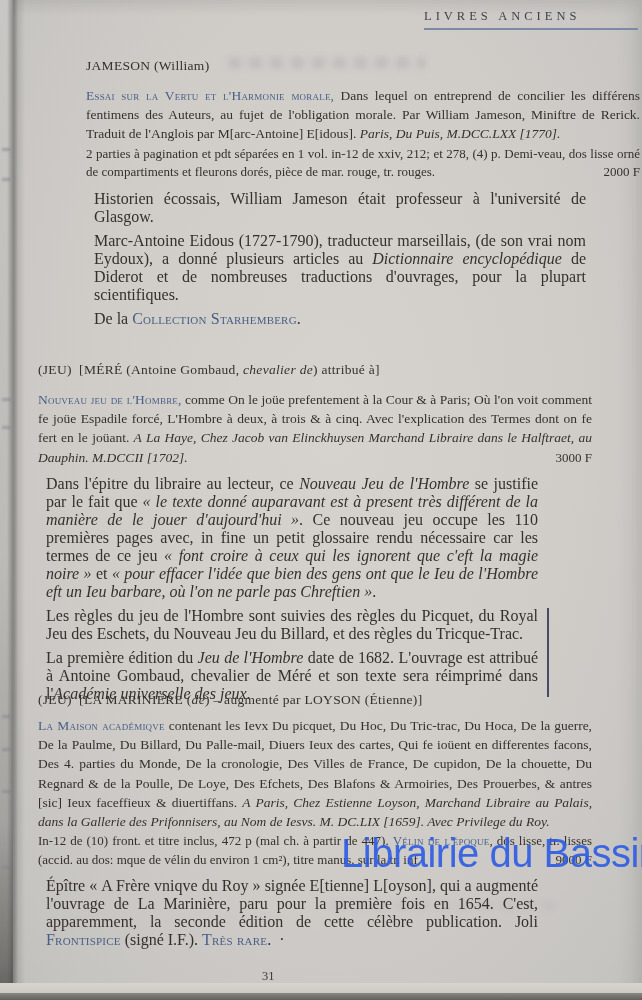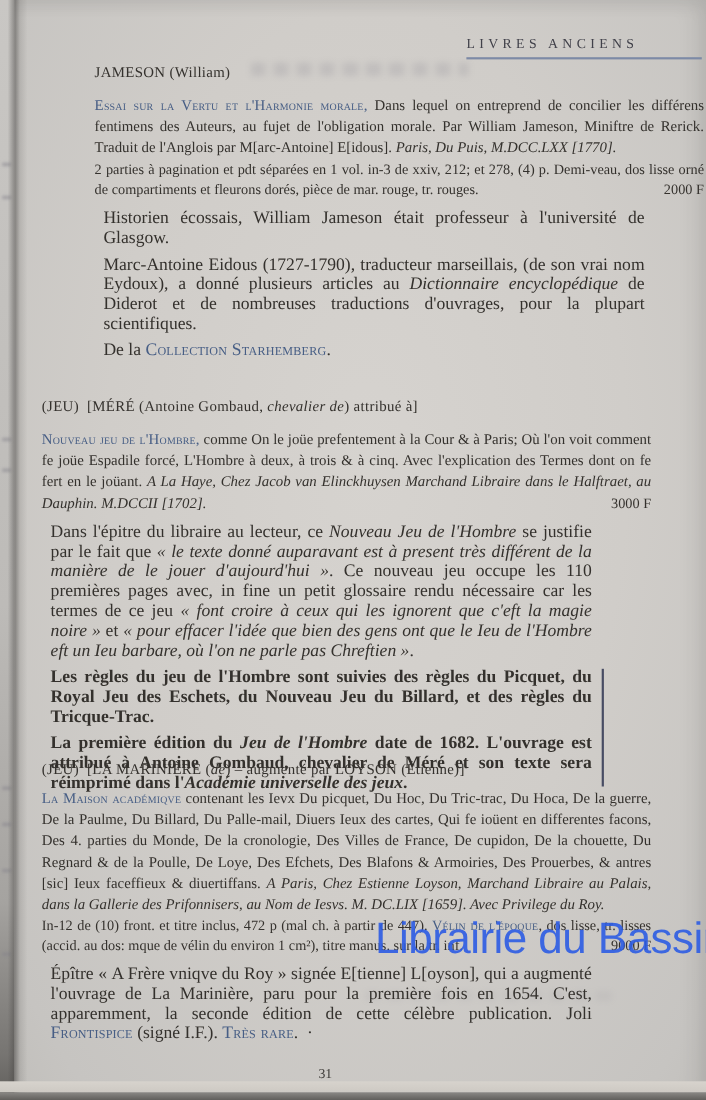--- a/index.html
+++ b/index.html
@@ -10,49 +10,49 @@
     box-shadow:inset -10px 0 18px rgba(0,0,0,.07), inset 0 6px 14px rgba(0,0,0,.05);
   }
   
   .facing-edge{position:absolute;left:0;top:0;width:13px;height:1000px;
     background:linear-gradient(180deg,#c9c7c4 0%,#bdbbb8 55%,#a5a3a0 82%,#767471 96%,#5f5d5b 100%);}
   .edge-mark{position:absolute;left:2px;width:8px;height:3px;background:#84828a;filter:blur(1.3px);opacity:.55;}
   .gutter{position:absolute;left:7px;top:0;width:18px;height:1000px;
     background:linear-gradient(90deg, rgba(70,68,66,0) 0%, rgba(70,68,66,.5) 38%, rgba(110,108,105,.22) 62%, rgba(110,108,105,0) 100%);}
   
   .header{position:absolute;top:9px;left:424px;width:214px;}
-  .header-title{font-size:12.5px;letter-spacing:4px;color:#41414a;white-space:nowrap;margin-top:24px;}
+  .header-title{font-size:12.5px;letter-spacing:4px;color:#41414a;white-space:nowrap;}
   .header-rule{margin-top:4px;height:2px;background:var(--header_rule_blue,#7d8aa6);}
   
   .smudge{position:absolute;filter:blur(3px);
     background:repeating-linear-gradient(90deg, rgba(116,114,128,.5) 0 13px, rgba(116,114,128,.06) 13px 21px);}
   .s1{top:57px;left:228px;width:198px;height:12px;opacity:.33;}
   .s2{top:901px;left:332px;width:228px;height:9px;opacity:.16;}
   
   .entry{position:absolute;left:38px;width:554px;}
   .e1{top:58px;margin-left:48px;} .e2{top:362px;} .e3{top:692px;}
   .ehead{margin:0;font-size:13.5px;font-weight:normal;letter-spacing:.3px;line-height:16px;}
   .title{margin:12px 0 0 0;font-size:13.5px;line-height:19.2px;text-align:justify;}
   .e3 .title{margin-top:8px;}
   .coll{position:relative;margin:1px 0 0 0;font-size:13px;line-height:18.5px;text-align:justify;}
   .price{position:absolute;right:0;bottom:0;font-size:13px;}
   .notes{margin:8px 0 0 8px;width:492px;}
   .notes p{margin:0 0 6px 0;font-size:16px;line-height:18px;text-align:justify;}
-  .rule-group{position:relative;font-weight:bold;}
+  .rule-group{position:relative;}
   .margin-rule{position:absolute;right:-11px;top:1px;bottom:6px;width:2px;background:#474c63;}
   
   .s-n{} 
   .s-i{font-style:italic;}
   .s-b{font-variant:small-caps;color:var(--accent_blue,#475e85);letter-spacing:.2px;}
   
   .watermark{position:absolute;top:830px;left:297px;white-space:nowrap;
     font-family:"Liberation Sans", sans-serif;font-size:40px;line-height:46px;
     color:var(--watermark_blue,#2d5ce4);opacity:.9;letter-spacing:-.5px;margin-left:44px;}
   
-  .pageno{position:absolute;top:969px;left:262px;width:40px;text-align:right;font-size:12.5px;color:#3c3a37;}
+  .pageno{position:absolute;top:969px;left:262px;width:40px;text-align:left;font-size:12.5px;color:#3c3a37;}
   .bottom-light{position:absolute;left:0;bottom:7px;width:642px;height:10px;background:linear-gradient(180deg,#d7d3cd,#cdc9c3);}
   .bottom-dark{position:absolute;left:0;bottom:0;width:642px;height:7px;background:linear-gradient(180deg,#8a8885,#615f5c);}
 </style>
 </head>
 <body>
 
 <div class="scan">
 
   <div class="facing-edge">
     <div class="edge-mark" style="top:148px;"></div>
@@ -70,21 +70,21 @@
     <div class="header-title">LIVRES ANCIENS</div>
     <div class="header-rule"></div>
   </div>
 
   <div class="smudge s1"></div>
   <div class="smudge s2"></div>
 
   <section class="entry e1">
     <h3 class="ehead"><span class="s-n">JAMESON (William)</span></h3>
     <p class="title"><span class="s-b">Essai sur la Vertu et l'Harmonie morale,</span><span class="s-n"> Dans lequel on entreprend de concilier les différens fentimens des Auteurs, au fujet de l'obligation morale. Par William Jameson, Miniftre de Rerick. Traduit de l'Anglois par M[arc-Antoine] E[idous]. </span><span class="s-i">Paris, Du Puis, M.DCC.LXX [1770].</span></p>
-    <p class="coll"><span><span class="s-n">2 parties à pagination et pdt séparées en 1 vol. in-3 de xxiv, 212; et 278, (4) p. Demi-veau, dos lisse orné de compartiments et fleurons dorés, pièce de mar. rouge, tr. rouges.</span></span><span class="price">2000 F</span></p>
+    <p class="coll"><span><span class="s-n">2 parties à pagination et pdt séparées en 1 vol. in-12 de xxiv, 212; et 278, (4) p. Demi-veau, dos lisse orné de compartiments et fleurons dorés, pièce de mar. rouge, tr. rouges.</span></span><span class="price">2000 F</span></p>
     <div class="notes">
       <p><span class="s-n">Historien écossais, William Jameson était professeur à l'université de Glasgow.</span></p>
       <p><span class="s-n">Marc-Antoine Eidous (1727-1790), traducteur marseillais, (de son vrai nom Eydoux), a donné plusieurs articles au </span><span class="s-i">Dictionnaire encyclopédique</span><span class="s-n"> de Diderot et de nombreuses traductions d'ouvrages, pour la plupart scientifiques.</span></p>
       <p><span class="s-n">De la </span><span class="s-b">Collection Starhemberg</span><span class="s-n">.</span></p>
     </div>
   </section>
 
   <section class="entry e2">
     <h3 class="ehead"><span class="s-n">(JEU)&nbsp; [MÉRÉ (Antoine Gombaud, </span><span class="s-i">chevalier de</span><span class="s-n">) attribué à]</span></h3>
     <p class="title"><span class="s-b">Nouveau jeu de l'Hombre,</span><span class="s-n"> comme On le joüe prefentement à la Cour &amp; à Paris; Où l'on voit comment fe joüe Espadile forcé, L'Hombre à deux, à trois &amp; à cinq. Avec l'explication des Termes dont on fe fert en le joüant. </span><span class="s-i">A La Haye, Chez Jacob van Elinckhuysen Marchand Libraire dans le Halftraet, au Dauphin. M.DCCII [1702].</span></p>

